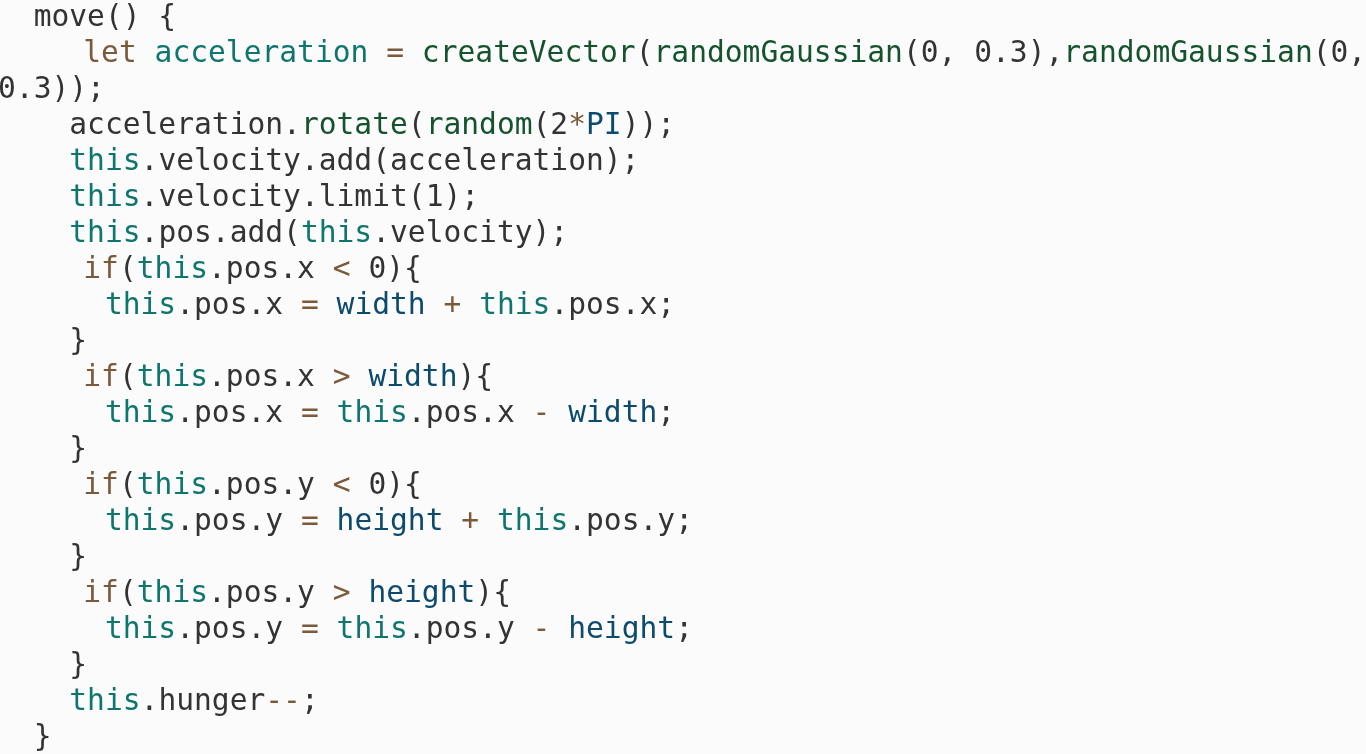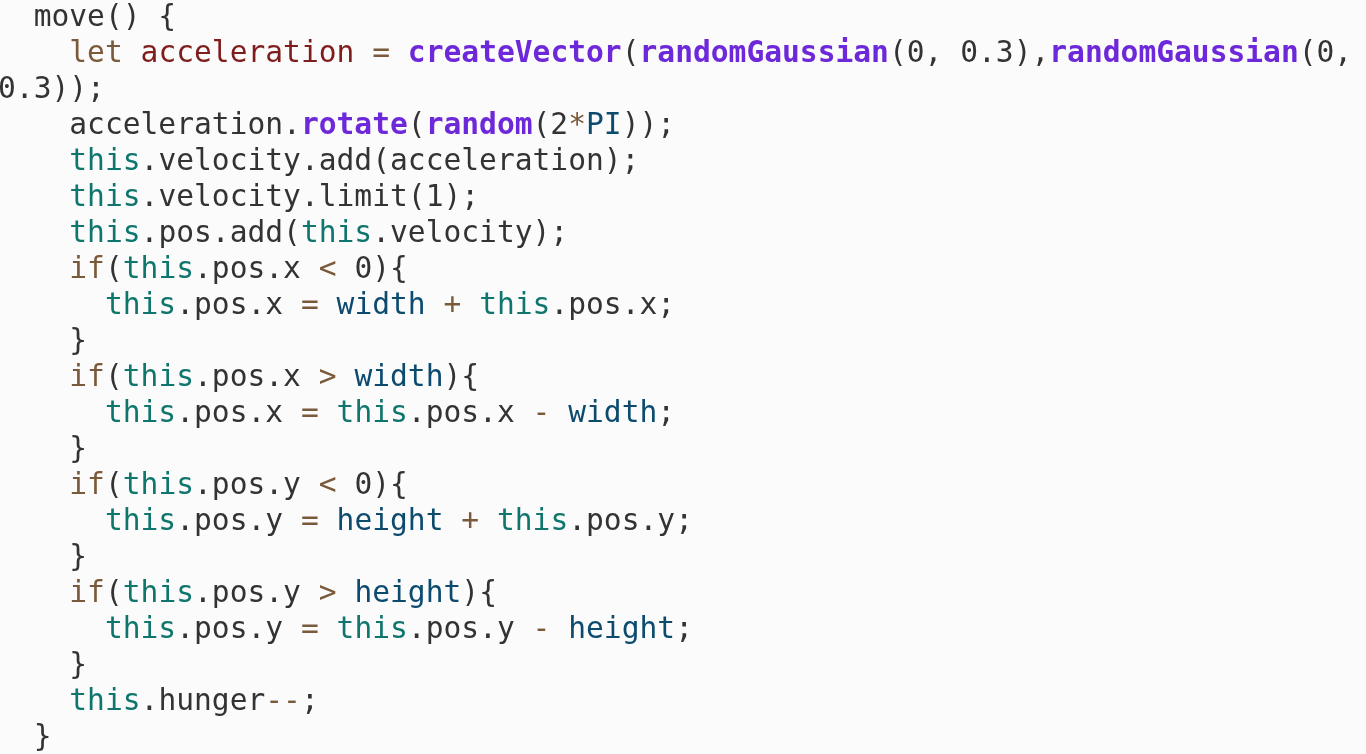--- a/index.html
+++ b/index.html
@@ -15,24 +15,24 @@
       left: -2px;
       top: -2px;
       width: 1372px;
       font-family: "DejaVu Sans Mono", "Liberation Mono", monospace;
       font-size: 29.6px;
       line-height: 36px;
       color: #333333;
       white-space: pre;
     }
     .line { height: 36px; white-space: pre; }
-    .kw { color: #7a5a3a; }
+    .kw { color: #7a5a3a; margin-left: 14px; }
     .this { color: #0f766e; }
     .op { color: #7a5a3a; }
-    .fn { color: #6d28d9; font-weight: bold; }
-    .var { color: #7f1d1d; }
+    .fn { color: #14532d; font-weight: normal; }
+    .var { color: #0f766e; }
     .const { color: #0c4a6e; }
     .plain { color: #333333; }
   </style>
 </head>
 <body>
 
 <div class="editor" id="editor"><div class="line"><span class="plain">  move() {</span></div><div class="line"><span class="plain">    </span><span class="kw">let</span><span class="plain"> </span><span class="var">acceleration</span><span class="plain"> </span><span class="op">=</span><span class="plain"> </span><span class="fn">createVector</span><span class="plain">(</span><span class="fn">randomGaussian</span><span class="plain">(0, 0.3),</span><span class="fn">randomGaussian</span><span class="plain">(0,</span></div><div class="line"><span class="plain">0.3));</span></div><div class="line"><span class="plain">    acceleration.</span><span class="fn">rotate</span><span class="plain">(</span><span class="fn">random</span><span class="plain">(2</span><span class="op">*</span><span class="const">PI</span><span class="plain">));</span></div><div class="line"><span class="plain">    </span><span class="this">this</span><span class="plain">.velocity.add(acceleration);</span></div><div class="line"><span class="plain">    </span><span class="this">this</span><span class="plain">.velocity.limit(1);</span></div><div class="line"><span class="plain">    </span><span class="this">this</span><span class="plain">.pos.add(</span><span class="this">this</span><span class="plain">.velocity);</span></div><div class="line"><span class="plain">    </span><span class="kw">if</span><span class="plain">(</span><span class="this">this</span><span class="plain">.pos.x </span><span class="op">&lt;</span><span class="plain"> 0){</span></div><div class="line"><span class="plain">      </span><span class="this">this</span><span class="plain">.pos.x </span><span class="op">=</span><span class="plain"> </span><span class="const">width</span><span class="plain"> </span><span class="op">+</span><span class="plain"> </span><span class="this">this</span><span class="plain">.pos.x;</span></div><div class="line"><span class="plain">    }</span></div><div class="line"><span class="plain">    </span><span class="kw">if</span><span class="plain">(</span><span class="this">this</span><span class="plain">.pos.x </span><span class="op">&gt;</span><span class="plain"> </span><span class="const">width</span><span class="plain">){</span></div><div class="line"><span class="plain">      </span><span class="this">this</span><span class="plain">.pos.x </span><span class="op">=</span><span class="plain"> </span><span class="this">this</span><span class="plain">.pos.x </span><span class="op">-</span><span class="plain"> </span><span class="const">width</span><span class="plain">;</span></div><div class="line"><span class="plain">    }</span></div><div class="line"><span class="plain">    </span><span class="kw">if</span><span class="plain">(</span><span class="this">this</span><span class="plain">.pos.y </span><span class="op">&lt;</span><span class="plain"> 0){</span></div><div class="line"><span class="plain">      </span><span class="this">this</span><span class="plain">.pos.y </span><span class="op">=</span><span class="plain"> </span><span class="const">height</span><span class="plain"> </span><span class="op">+</span><span class="plain"> </span><span class="this">this</span><span class="plain">.pos.y;</span></div><div class="line"><span class="plain">    }</span></div><div class="line"><span class="plain">    </span><span class="kw">if</span><span class="plain">(</span><span class="this">this</span><span class="plain">.pos.y </span><span class="op">&gt;</span><span class="plain"> </span><span class="const">height</span><span class="plain">){</span></div><div class="line"><span class="plain">      </span><span class="this">this</span><span class="plain">.pos.y </span><span class="op">=</span><span class="plain"> </span><span class="this">this</span><span class="plain">.pos.y </span><span class="op">-</span><span class="plain"> </span><span class="const">height</span><span class="plain">;</span></div><div class="line"><span class="plain">    }</span></div><div class="line"><span class="plain">    </span><span class="this">this</span><span class="plain">.hunger</span><span class="op">--</span><span class="plain">;</span></div><div class="line"><span class="plain">  }</span></div></div>
 
 </body></html>

